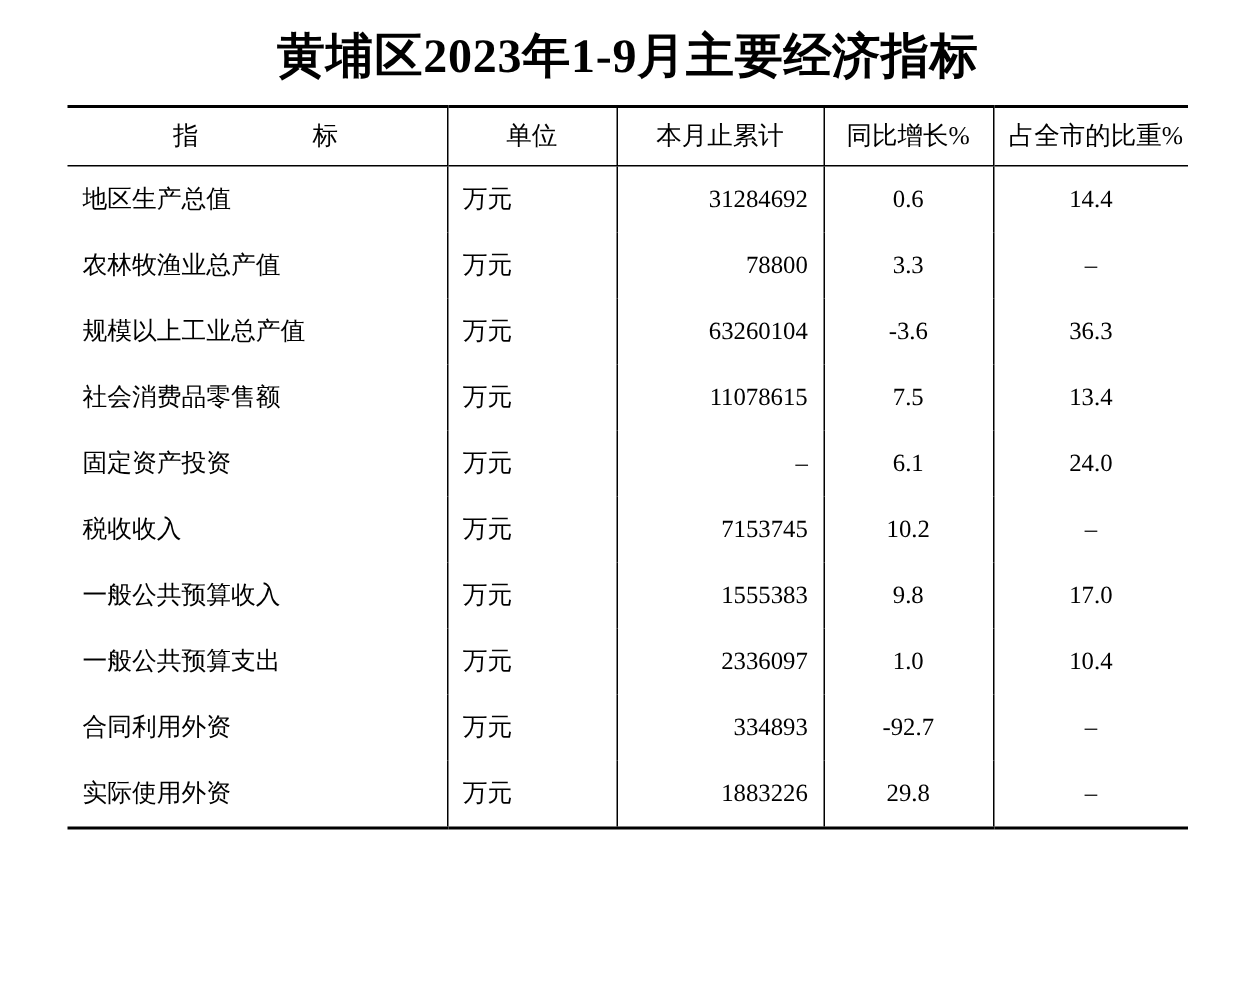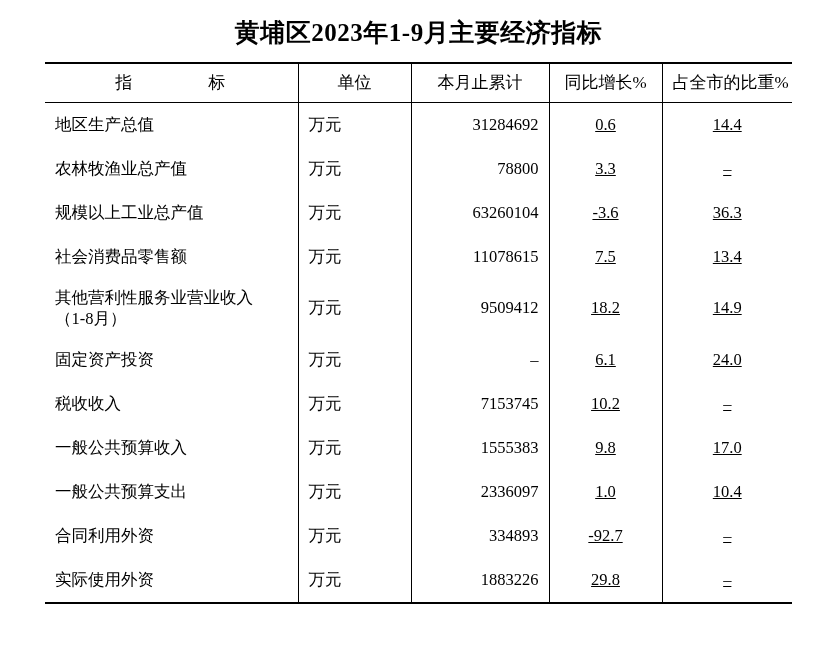--- a/index.html
+++ b/index.html
@@ -16,21 +16,21 @@
   }
   .page {
     width: 837px;
     height: 658px;
     position: relative;
     box-sizing: border-box;
     padding: 0 45px;
   }
   .doc-title {
     text-align: center;
-    font-size: 25px;
+    font-size: 32px;
     font-weight: bold;
     letter-spacing: 0.5px;
     padding-top: 18px;
     padding-bottom: 14px;
     line-height: 1.2;
   }
   table.stats {
     width: 747px;
     border-collapse: collapse;
     table-layout: fixed;
@@ -77,21 +77,20 @@
   }
   td.unit {
     text-align: left;
   }
   td.num {
     text-align: right;
     padding-right: 16px;
   }
   td.center {
     text-align: center;
-    text-decoration: underline;
   }
   tr.last-row td {
     border-bottom: 2.5px solid #000;
   }
   .two-line {
     display: block;
     line-height: 1.25;
   }
 </style>
 </head>
@@ -143,30 +142,20 @@
         <td class="center vline">36.3</td>
       </tr>
       <tr>
         <td class="indicator">社会消费品零售额</td>
         <td class="unit vline">万元</td>
         <td class="num vline">11078615</td>
         <td class="center vline">7.5</td>
         <td class="center vline">13.4</td>
       </tr>
       <tr>
-        <td class="indicator">
-          <span class="two-line">其他营利性服务业营业收入</span>
-          <span class="two-line">（1-8月）</span>
-        </td>
-        <td class="unit vline">万元</td>
-        <td class="num vline">9509412</td>
-        <td class="center vline">18.2</td>
-        <td class="center vline">14.9</td>
-      </tr>
-      <tr>
         <td class="indicator">固定资产投资</td>
         <td class="unit vline">万元</td>
         <td class="num vline">–</td>
         <td class="center vline">6.1</td>
         <td class="center vline">24.0</td>
       </tr>
       <tr>
         <td class="indicator">税收收入</td>
         <td class="unit vline">万元</td>
         <td class="num vline">7153745</td>

